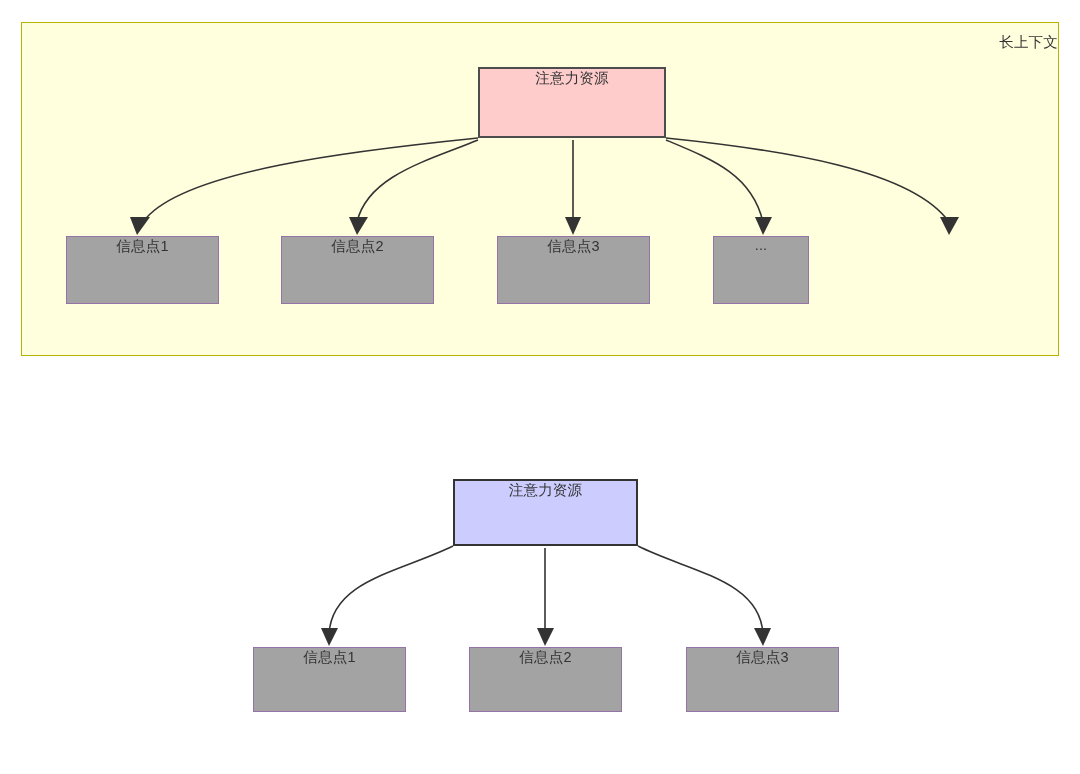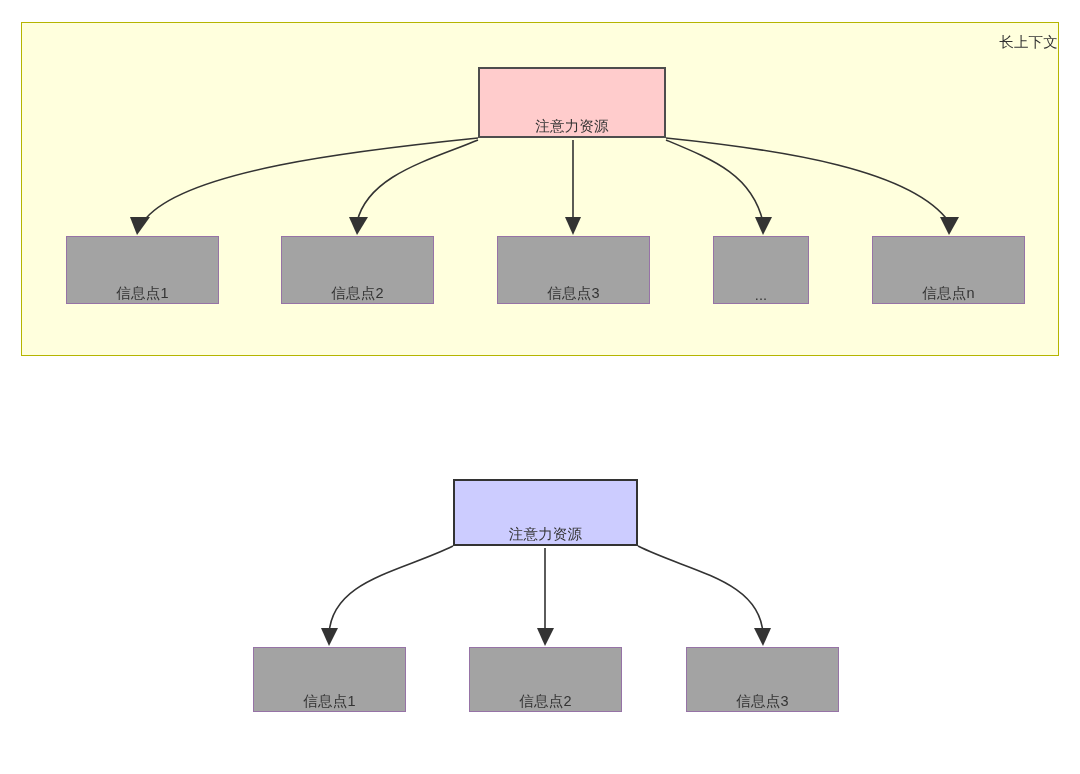--- a/index.html
+++ b/index.html
@@ -48,21 +48,21 @@
     letter-spacing: 0.2px;
     white-space: nowrap;
   }
   #panel-long .panel-title { top: 10px; }
   #panel-short .panel-title { top: 10px; }
 
   .node {
     position: absolute;
     box-sizing: border-box;
     display: flex;
-    align-items: flex-end;
+    align-items: flex-start;
     justify-content: center;
     font-size: 14.5px;
     letter-spacing: 0.2px;
     white-space: nowrap;
   }
   .node-attention-pink {
     background: #ffcccc;
     border: 2px solid #4d4d4d;
     color: #333333;
   }
@@ -159,23 +159,20 @@
   </div>
 
   <div class="node node-info" id="n-long-i3">
     <span>信息点3</span>
   </div>
 
   <div class="node node-info" id="n-long-ell">
     <span>...</span>
   </div>
 
-  <div class="node node-info" id="n-long-in">
-    <span>信息点n</span>
-  </div>
 
   <div class="node node-attention-blue" id="n-short-attention">
     <span>注意力资源</span>
   </div>
 
   <div class="node node-info" id="n-short-i1">
     <span>信息点1</span>
   </div>
 
   <div class="node node-info" id="n-short-i2">

